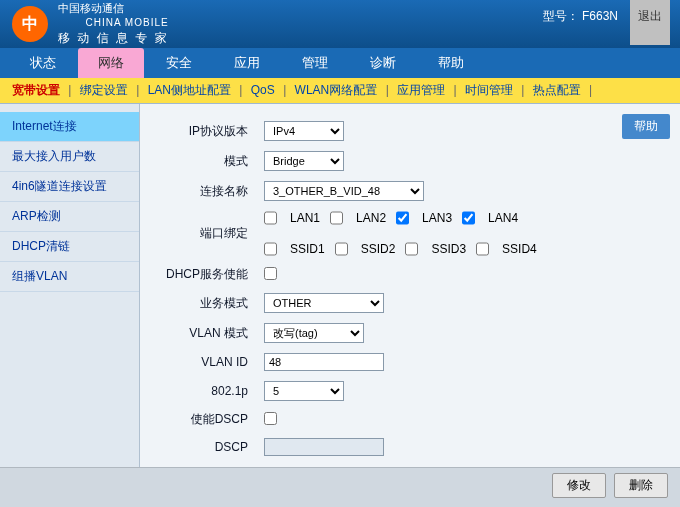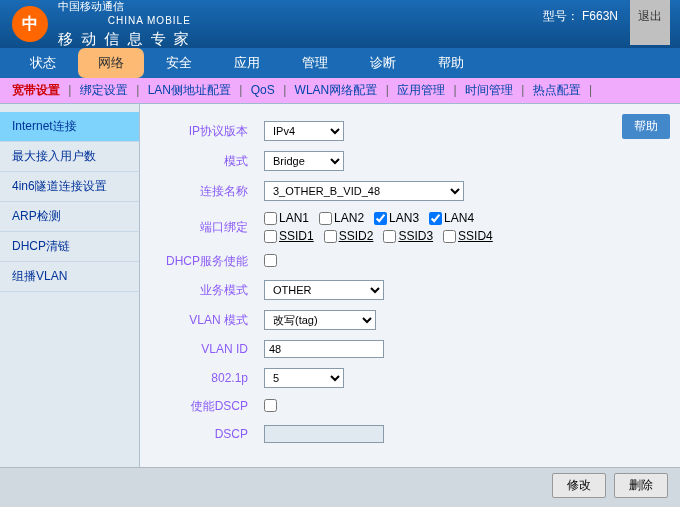--- a/index.html
+++ b/index.html
@@ -57,23 +57,22 @@
     }
     .nav-tab {
       padding: 6px 20px;
       color: white;
       cursor: pointer;
       font-size: 13px;
       border-top-left-radius: 3px;
       border-top-right-radius: 3px;
     }
     .nav-tab.active {
-      background: #fdba74;
+      background: #f9a8d4;
       color: #333;
-      border-radius: 7px;
     }
     .sub-nav-item {
       padding: 1px 4px;
       cursor: pointer;
       color: #0044aa;
       text-decoration: none;
     }
     .sub-nav-item.active {
       color: #cc0000;
       font-weight: bold;
@@ -125,21 +124,21 @@
     .form-table {
       width: 100%;
       border-collapse: collapse;
     }
     .form-table td {
       padding: 5px 8px;
       vertical-align: middle;
     }
     .form-label {
       text-align: right;
-      color: #8b5cf6;
+      color: #0f172a;
       white-space: nowrap;
       width: 100px;
       font-size: 12px;
     }
     .form-control {
       font-size: 11px;
       padding: 2px 4px;
       border: 1px solid #8899aa;
       background: white;
     }
@@ -150,22 +149,21 @@
       width: 120px;
     }
     .checkbox-group {
       display: flex;
       gap: 10px;
       flex-wrap: wrap;
       align-items: center;
     }
     .checkbox-item {
       display: flex;
-      align-items: center;
-      gap: 2px;
+      gap: 13px;
       font-size: 12px;
     }
 
     .bottom-bar {
       background: #d0d8e0;
       border-top: 1px solid #b0b8c0;
       display: flex;
       justify-content: flex-end;
       align-items: center;
       padding: 6px 12px;
@@ -180,21 +178,21 @@
       font-size: 12px;
       border-radius: 2px;
     }
 
     .content-wrapper {
       display: flex;
       flex-direction: column;
       height: calc(507px - 48px - 34px);
     }
     .sub-nav-row {
-      background: #f0abfc;
+      background: #fde047;
       border-bottom: 1px solid #a0b8d0;
       padding: 4px 8px;
     }
     .main-row {
       display: flex;
       flex: 1;
       overflow: hidden;
     }
   </style>
 </head>
@@ -205,21 +203,21 @@
   <div class="top-bar">
     <div class="logo-area">
 
       <svg class="logo-icon" viewBox="0 0 40 40">
         <circle cx="20" cy="20" r="18" fill="#ff6600"></circle>
         <text x="20" y="25" text-anchor="middle" fill="white" font-size="16" font-weight="bold">中</text>
       </svg>
       <div class="logo-text">
         <div>中国移动通信</div>
         <div style="font-size:10px;letter-spacing:1px;text-align:right;">CHINA MOBILE</div>
-        <div style="font-size:15px;letter-spacing:2px;">移 动 信 息 专 家</div>
+        <div style="font-size:12px;letter-spacing:2px;">移 动 信 息 专 家</div>
       </div>
     </div>
     <div class="top-right">
       <span>
         <span>型号：</span>
         <span>F663N</span>
       </span>
       <button class="logout-btn">退出</button>
     </div>
   </div>
@@ -285,21 +283,21 @@
               <select class="form-control">
                 <option>Bridge</option>
                 <option>Route</option>
                 <option>PPPoE</option>
               </select>
             </td>
           </tr>
           <tr>
             <td class="form-label">连接名称</td>
             <td>
-              <select class="form-control" style="width:200px;">
+              <select class="form-control" style="width:160px;">
                 <option>3_OTHER_B_VID_48</option>
               </select>
             </td>
           </tr>
           <tr>
             <td class="form-label">端口绑定</td>
             <td>
               <div class="checkbox-group">
                 <label class="checkbox-item">
                   <input type="checkbox" style=""> 
@@ -311,21 +309,21 @@
                 </label>
                 <label class="checkbox-item">
                   <input type="checkbox" checked="" style=""> 
                       <span>LAN3</span>
                 </label>
                 <label class="checkbox-item">
                   <input type="checkbox" checked="" style=""> 
                       <span>LAN4</span>
                 </label>
               </div>
-              <div class="checkbox-group" style="margin-top:4px;text-decoration:underline;">
+              <div class="checkbox-group" style="margin-top:17px;">
                 <label class="checkbox-item">
                   <input type="checkbox" style=""> 
                       <span>SSID1</span>
                 </label>
                 <label class="checkbox-item">
                   <input type="checkbox" style=""> 
                       <span>SSID2</span>
                 </label>
                 <label class="checkbox-item">
                   <input type="checkbox" style=""> 
@@ -351,21 +349,21 @@
                 <option>OTHER</option>
                 <option>INTERNET</option>
                 <option>IPTV</option>
                 <option>VOIP</option>
               </select>
             </td>
           </tr>
           <tr>
             <td class="form-label">VLAN 模式</td>
             <td>
-              <select class="form-control" style="width:112px;">
+              <select class="form-control" style="width:100px;">
                 <option>改写(tag)</option>
                 <option>透传</option>
                 <option>不处理</option>
               </select>
             </td>
           </tr>
           <tr>
             <td class="form-label">VLAN ID</td>
             <td>
               <input type="text" class="form-control" value="48" style="">

